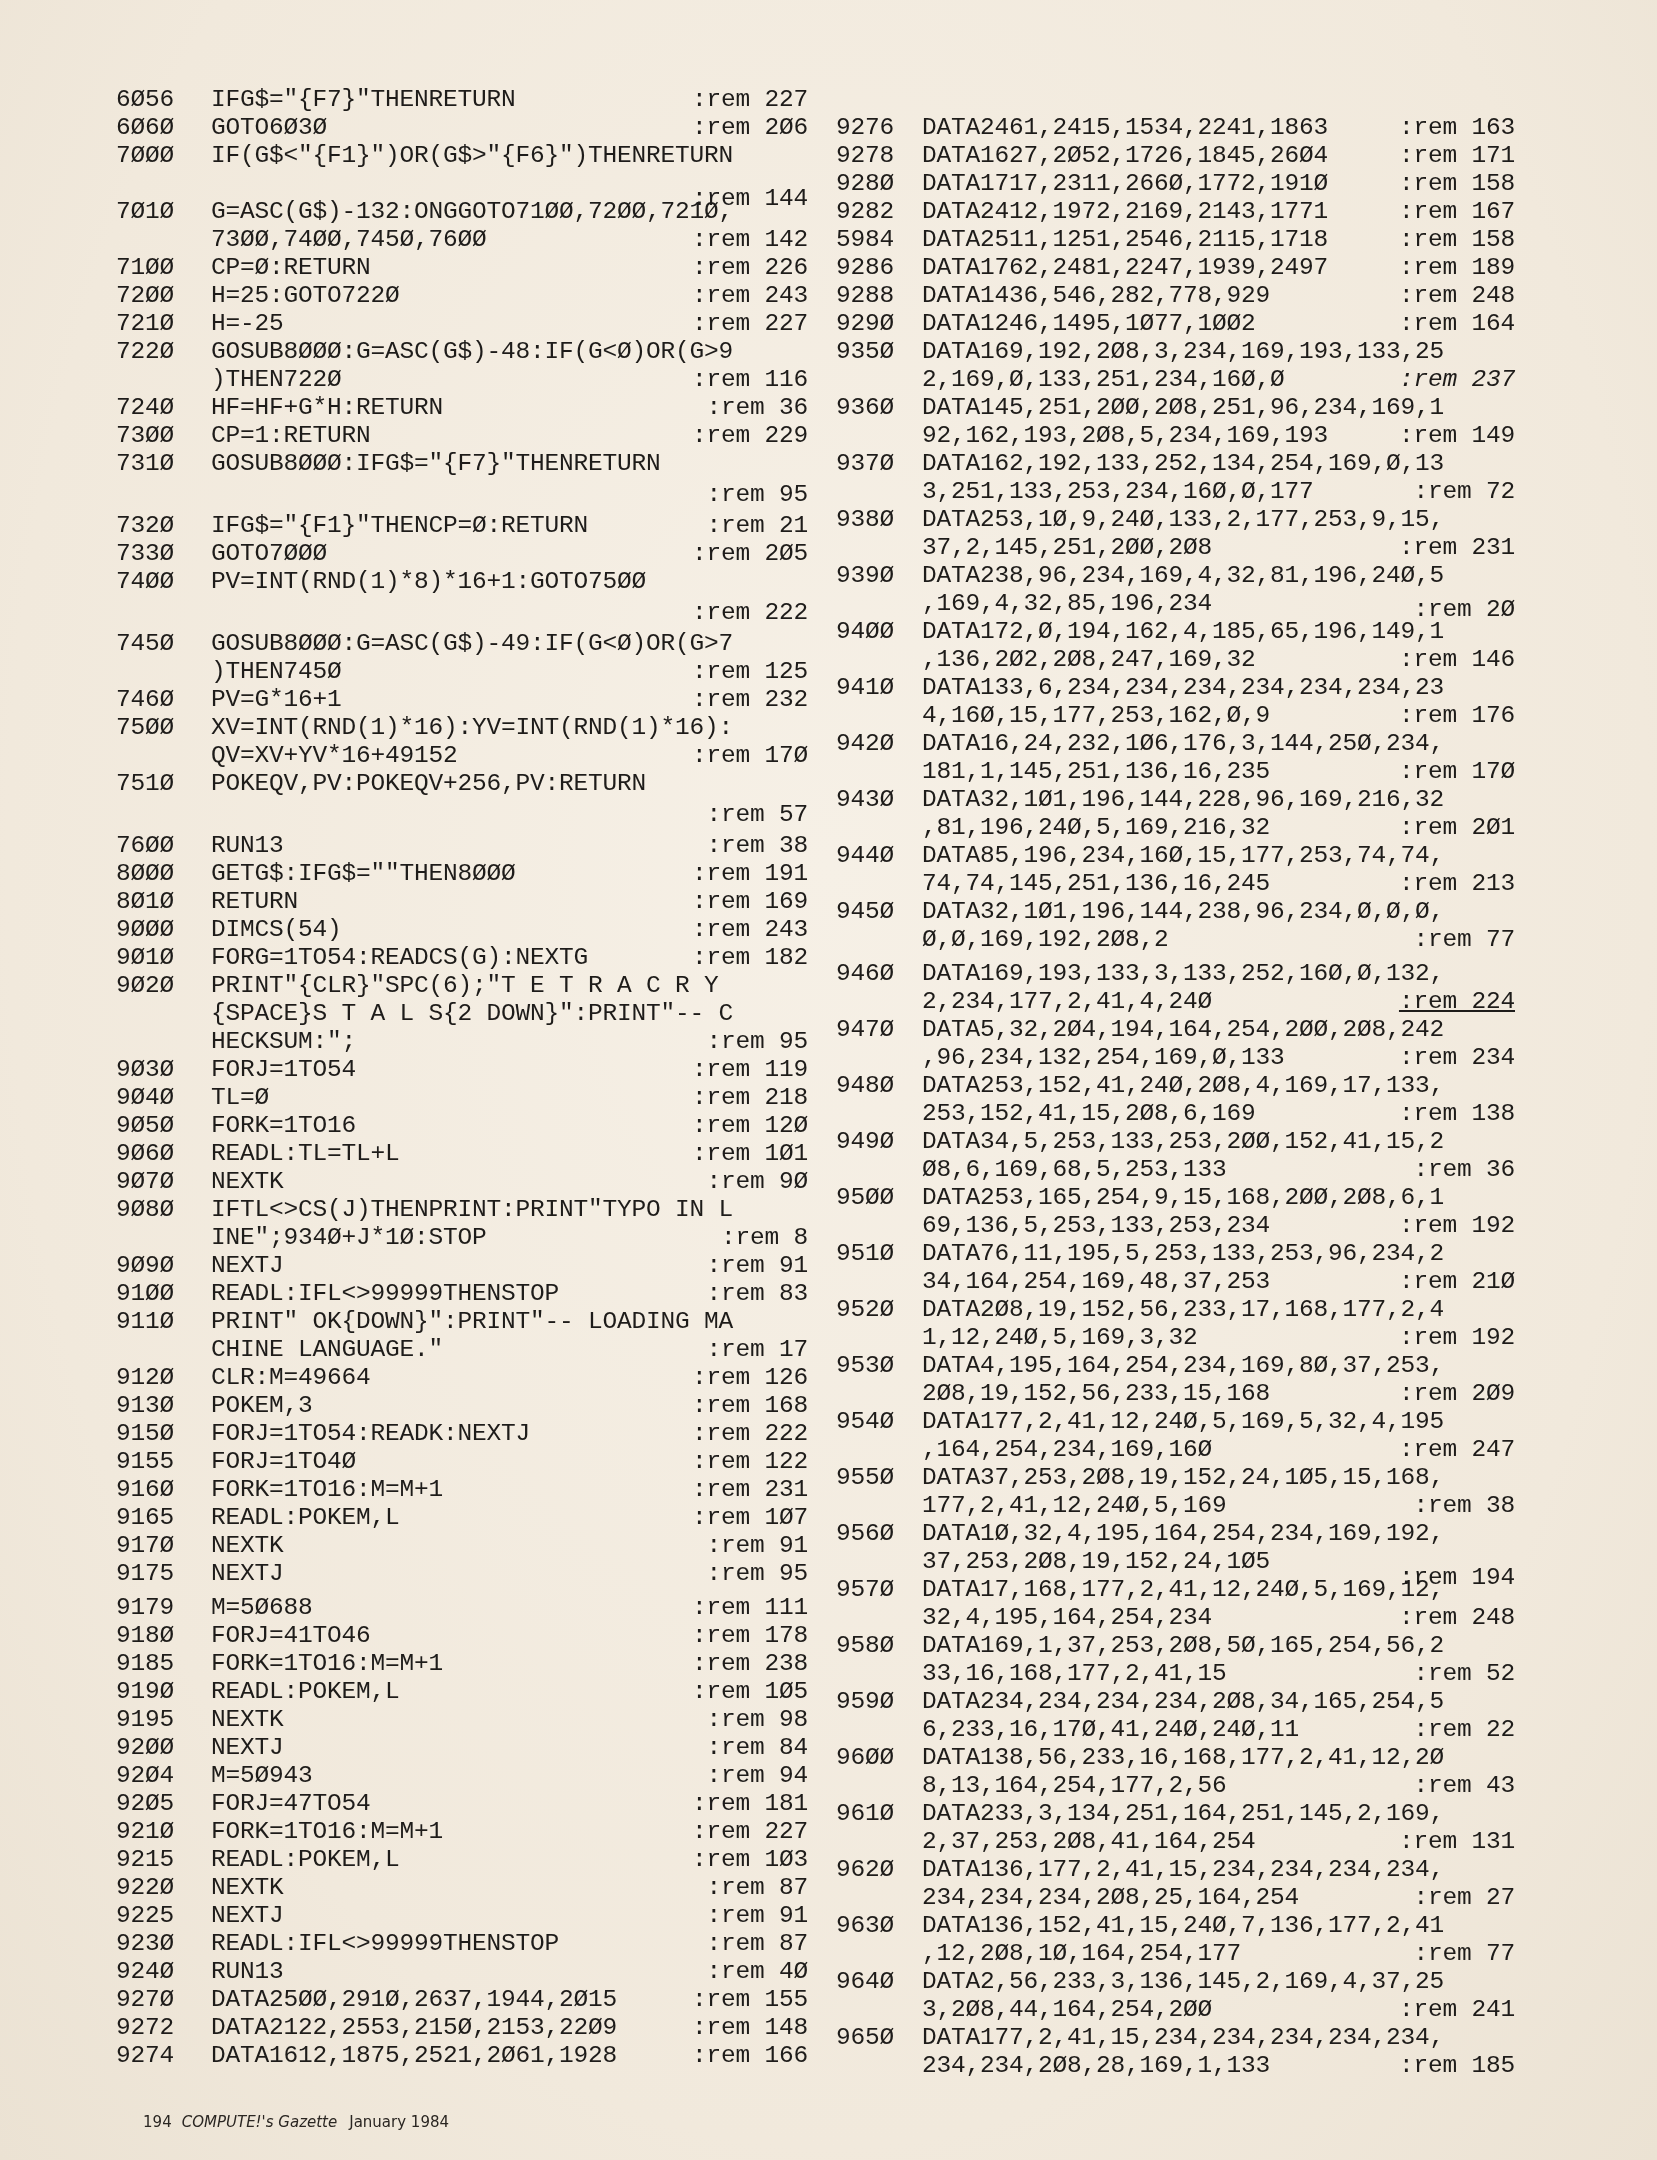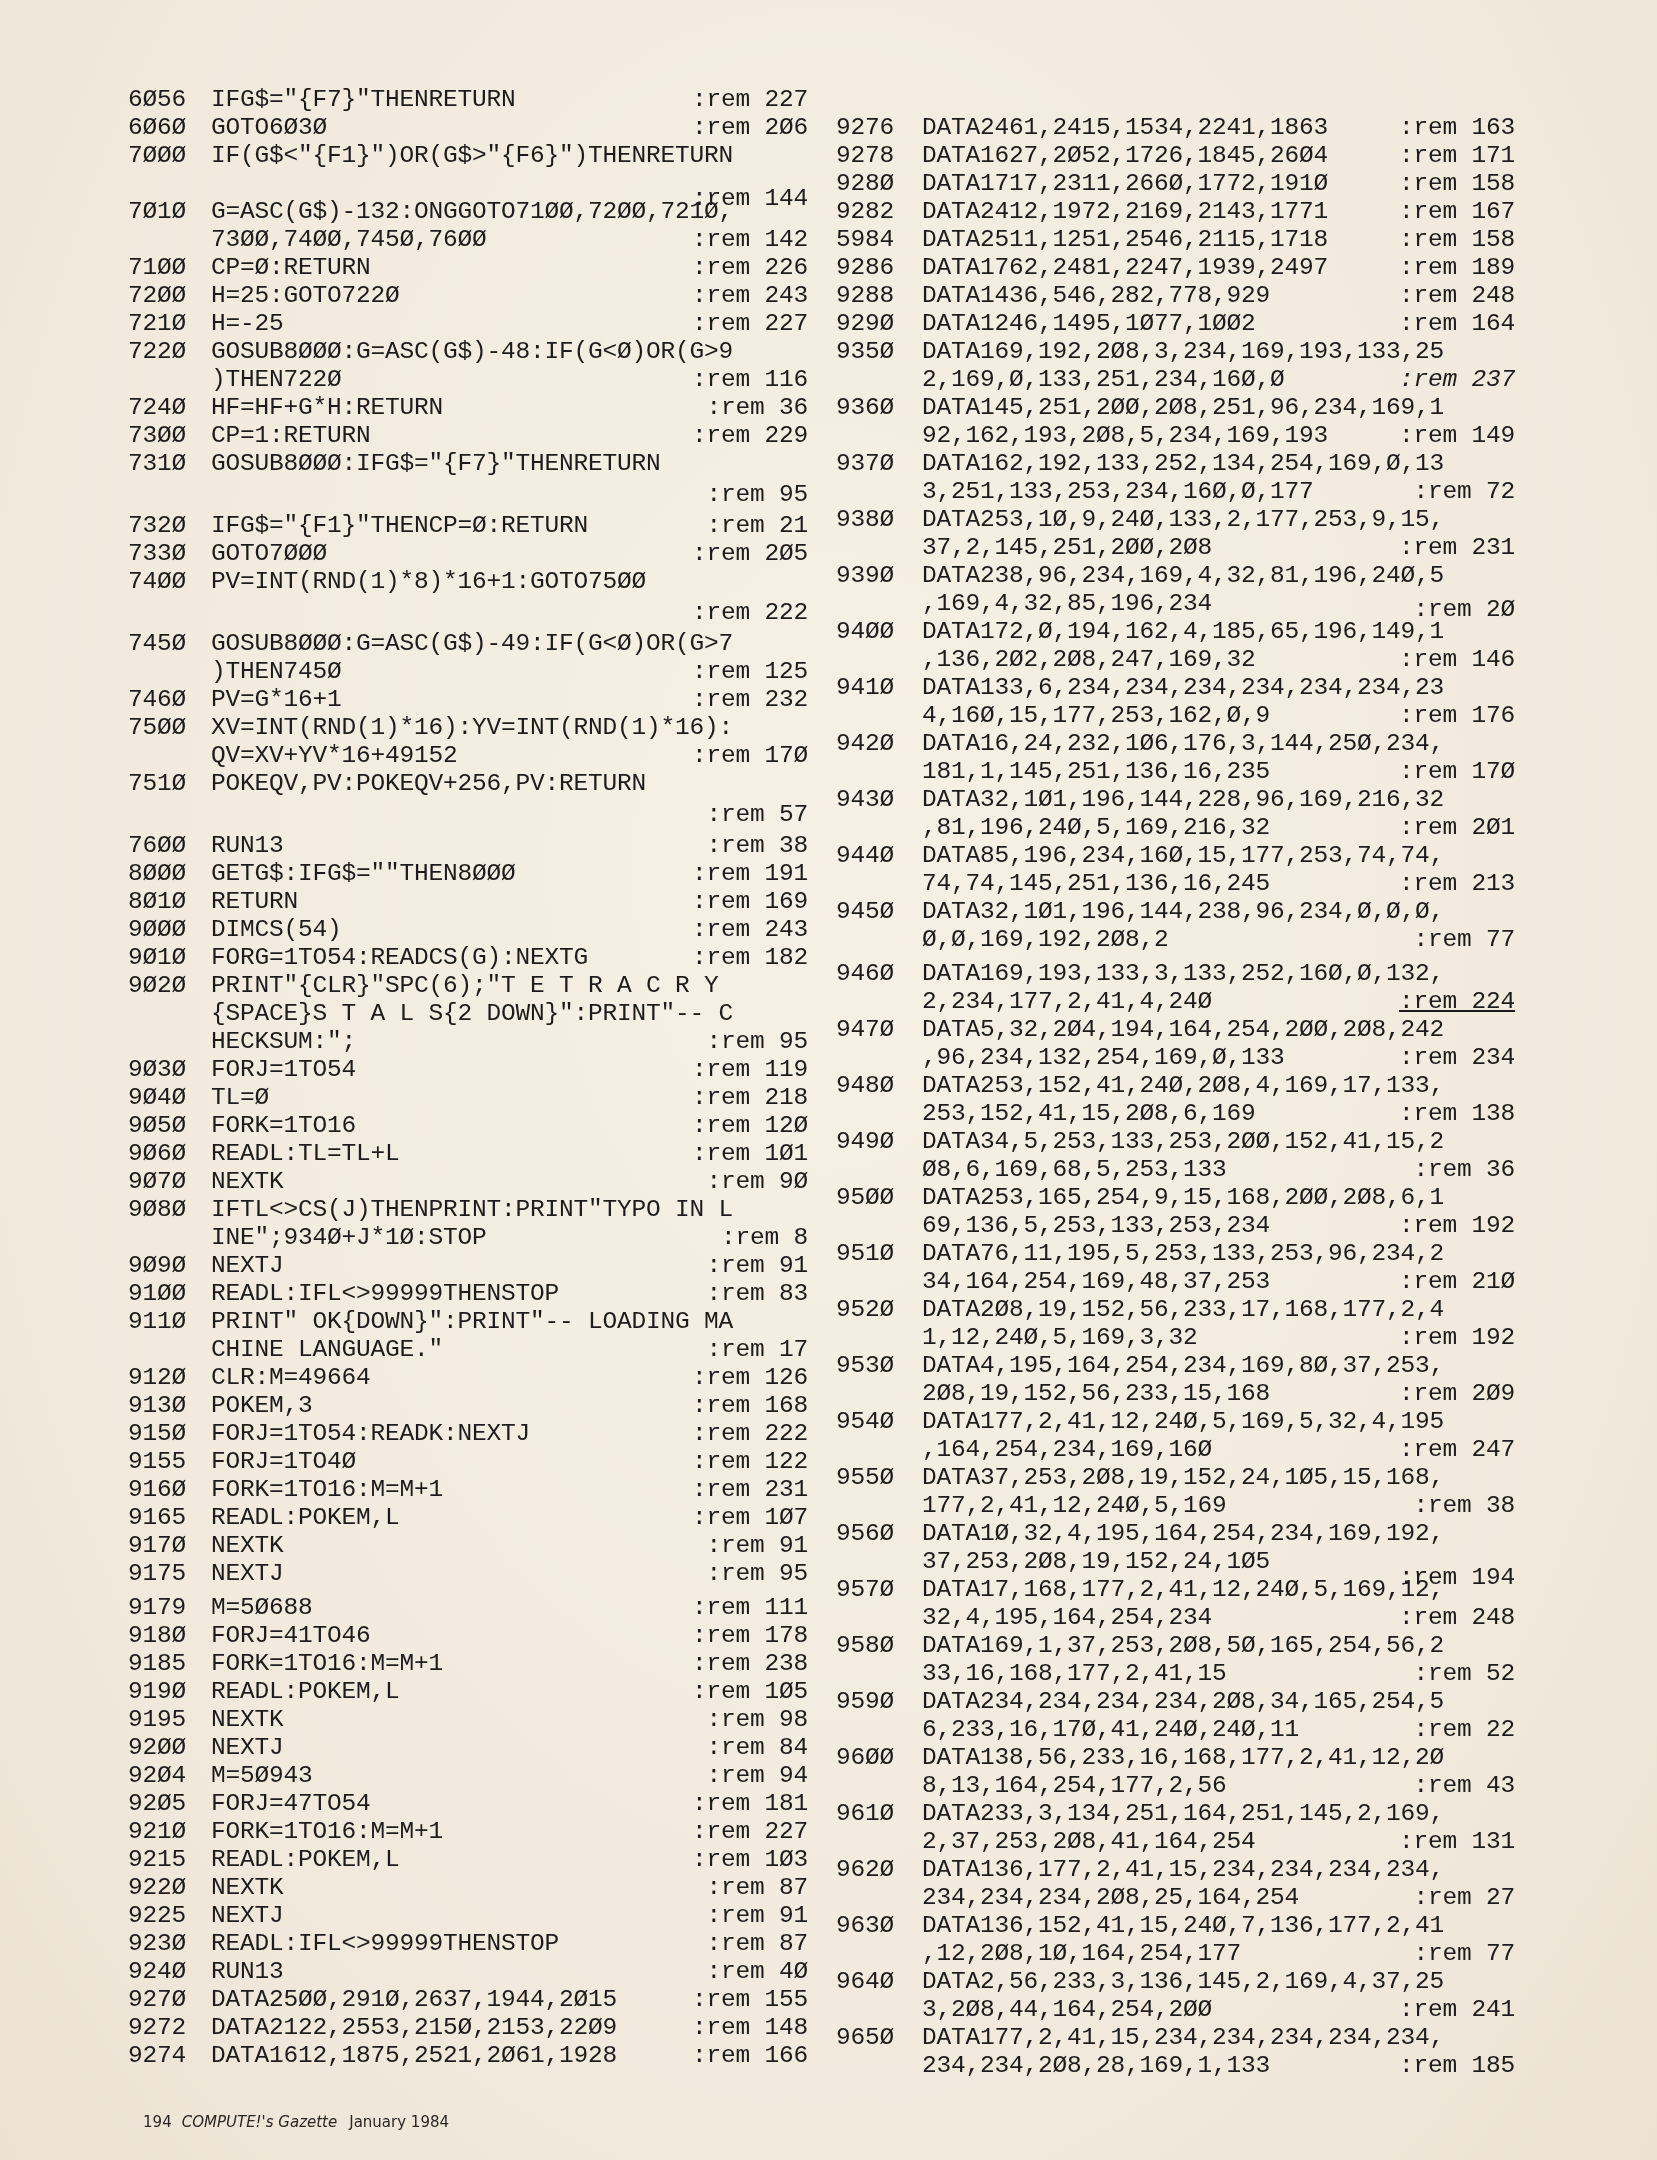--- a/index.html
+++ b/index.html
@@ -22,21 +22,21 @@
     position: absolute;
     font-family: "Liberation Mono", "DejaVu Sans Mono", monospace;
     font-size: 24.5px;
     line-height: 28px;
     white-space: pre;
     letter-spacing: -0.2px;
   }
   .ln { position: absolute; left: 0; top: 0; }
   .code { position: absolute; top: 0; }
   .rem { position: absolute; top: 0; text-align: right; }
-  .left-row .ln   { left: 128px; }
+  .left-row .ln   { left: 116px; }
   .left-row .code { left: 211px; }
   .left-row .rem  { right: 0; width: 200px; }
   .left-row { left: 0; width: 808px; }
   .right-row .ln   { left: 836px; }
   .right-row .code { left: 922px; }
   .right-row .rem  { right: 0; width: 200px; }
   .right-row { left: 0; width: 1515px; }
   .footer {
     position: absolute; left: 124px; top: 2095px;
     font-family: "DejaVu Sans", sans-serif;

